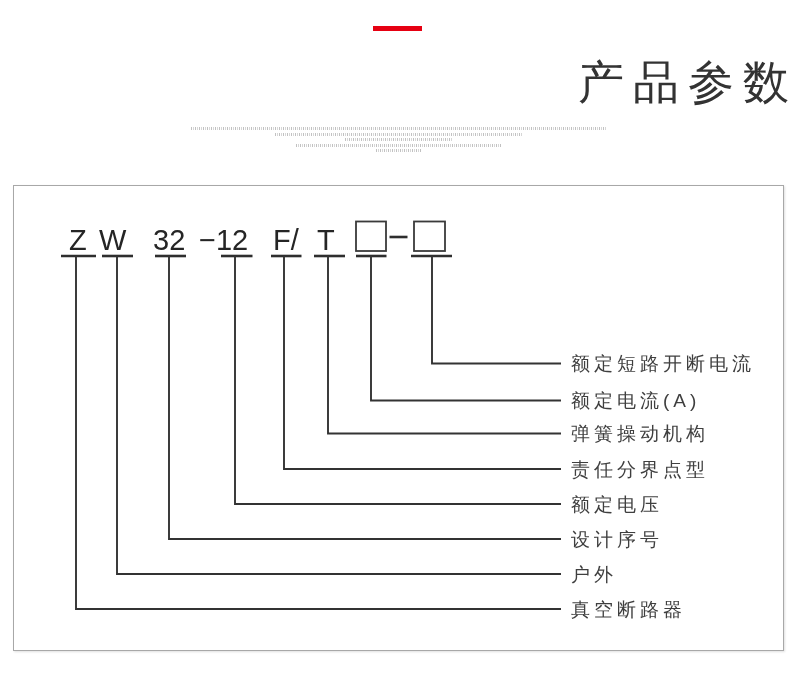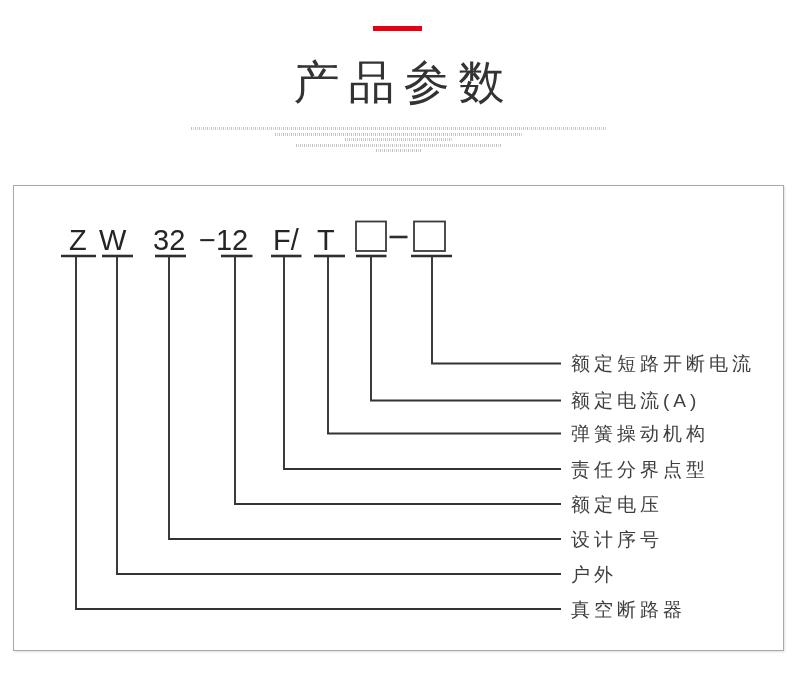--- a/index.html
+++ b/index.html
@@ -8,21 +8,21 @@
     font-family: "Liberation Sans", sans-serif;
   }
 
   
   .accent-bar {
     position: absolute; left: 373px; top: 26px;
     width: 49px; height: 5px; background: #e60012;
   }
   .page-title {
     position: absolute; left: 0; top: 58px; width: 798px;
-    margin: 0; text-align: center;
+    margin: 0; text-align: right;
     font-size: 46px; font-weight: 300; color: #333333;
     letter-spacing: 9px; text-indent: 9px; line-height: 1.05;
   }
 
   
   .fine-print { position: absolute; left: 0; top: 127px; width: 798px; }
   .fine-print .fp {
     margin: 0 auto 2.5px auto; height: 3px; opacity: 0.55;
     background: repeating-linear-gradient(90deg,
       #8f8f8f 0 1px, transparent 1px 2px,

